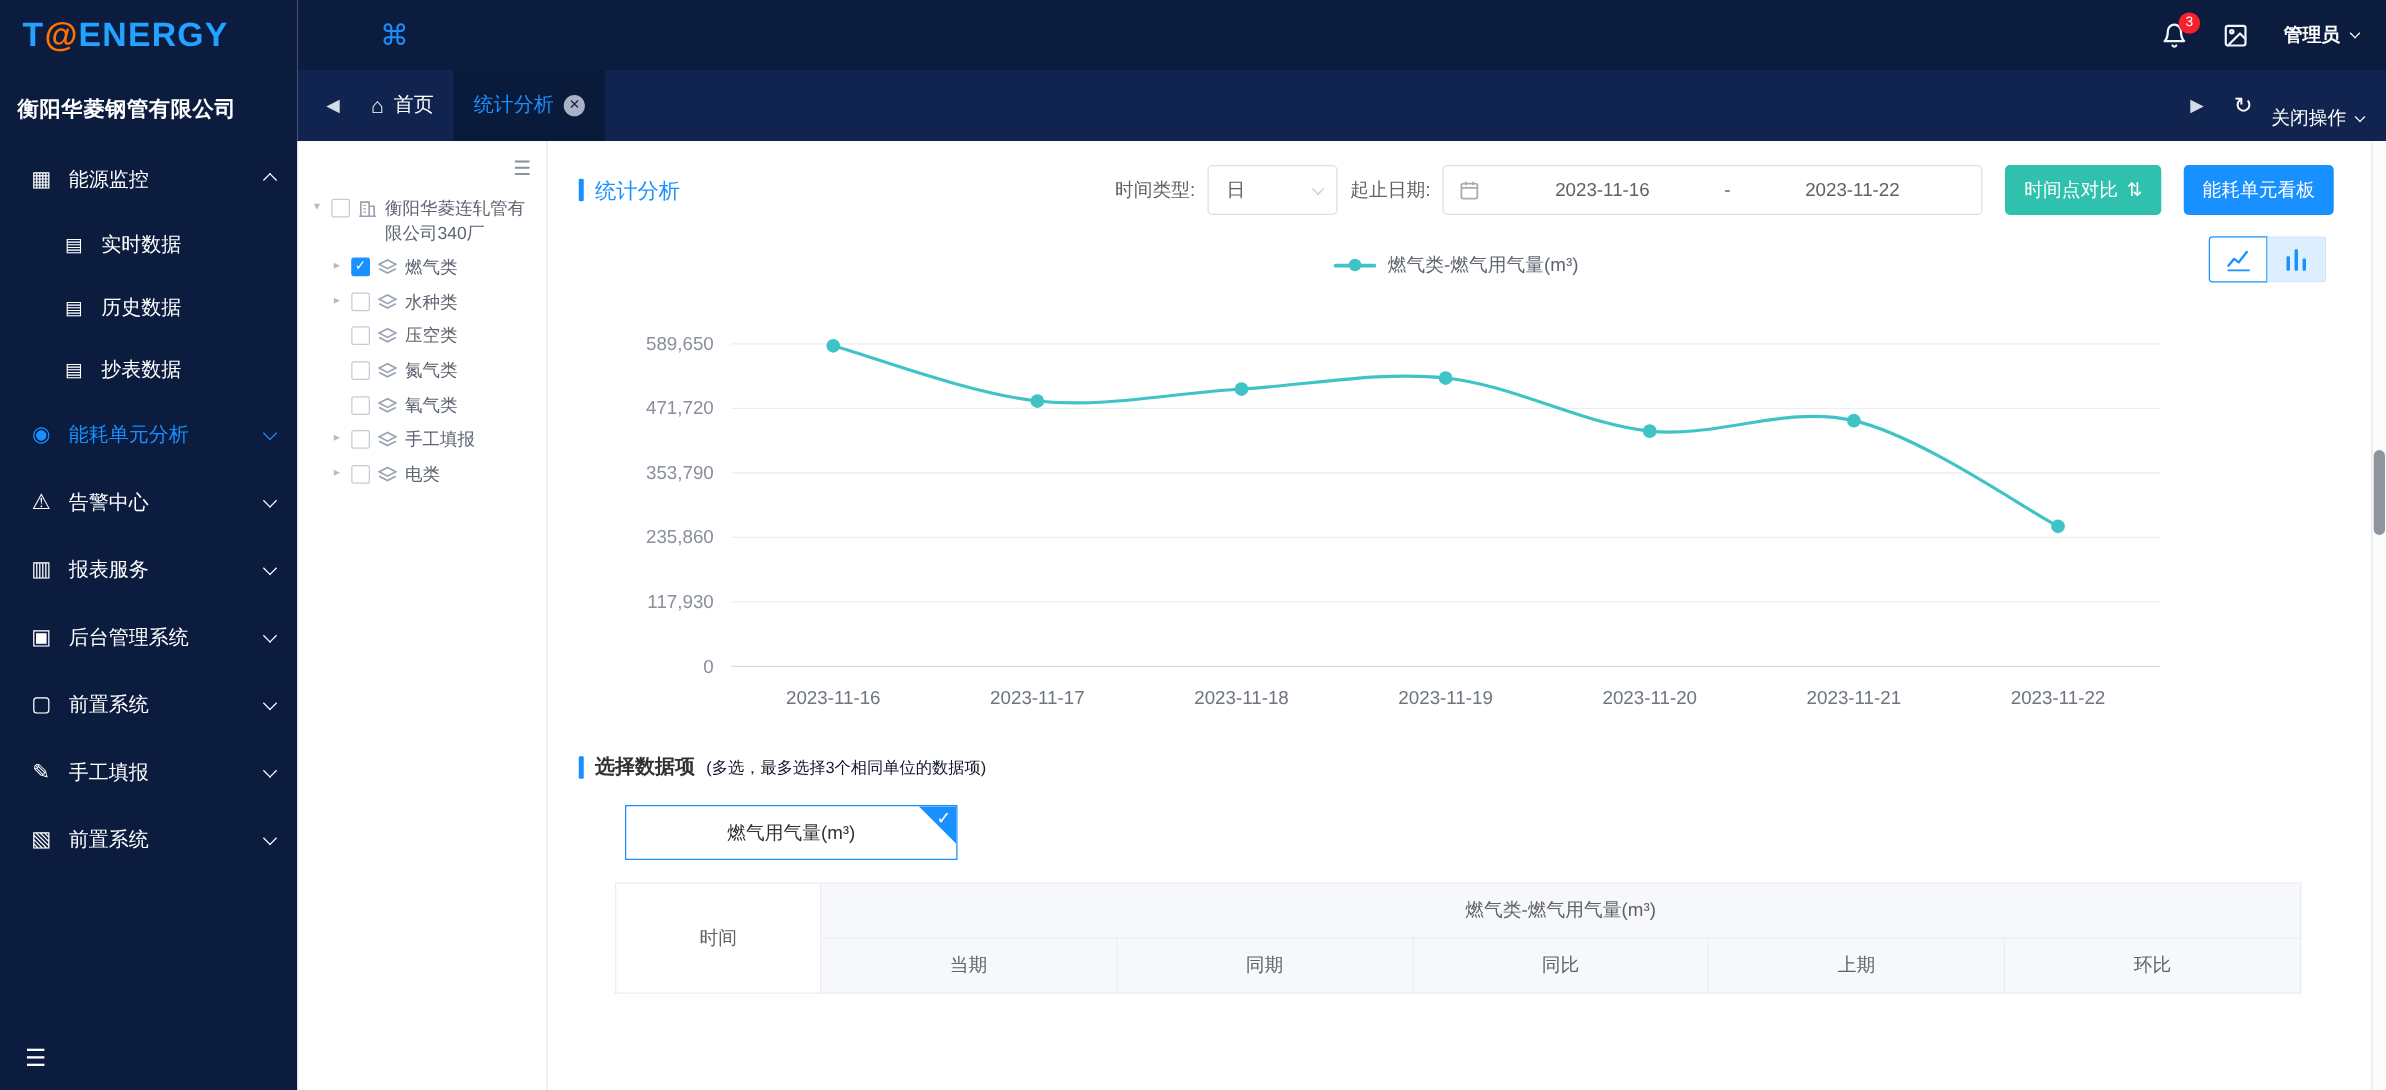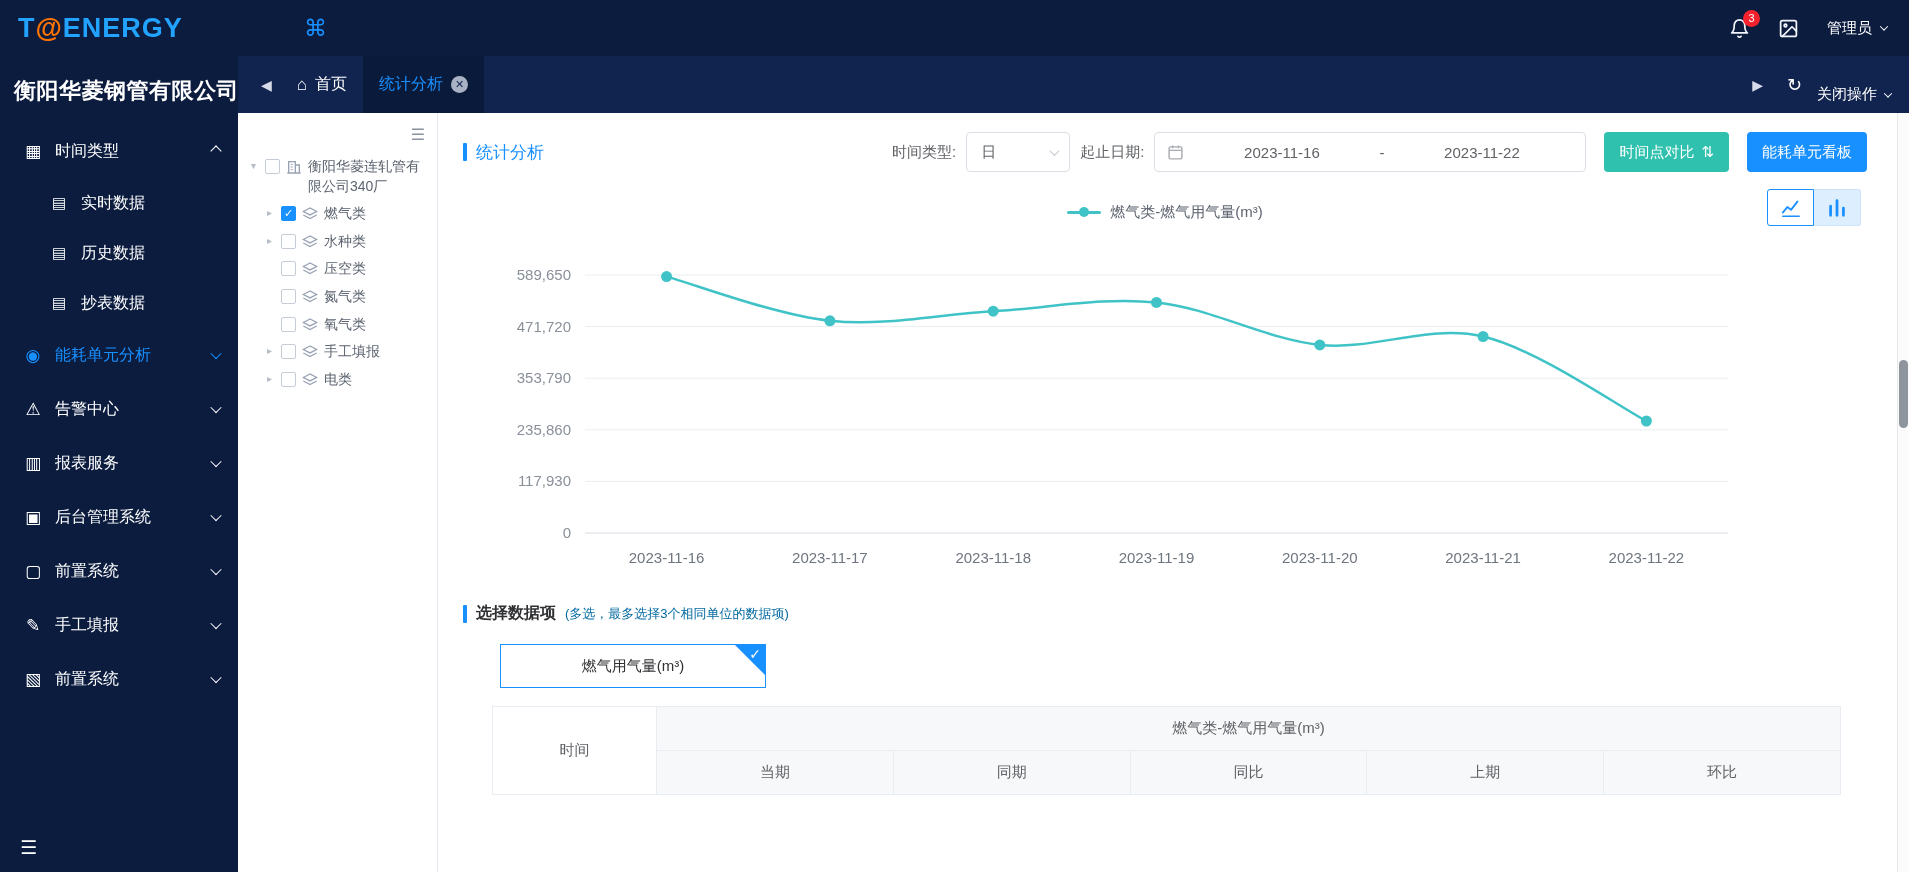--- a/index.html
+++ b/index.html
@@ -5,42 +5,42 @@
   * { margin:0; padding:0; box-sizing:border-box; }
   html,body { width:1909px; height:872px; overflow:hidden; }
   body { font-family:"Liberation Sans","DejaVu Sans",sans-serif; background:#f0f2f5; color:#303133; }
   .app { display:flex; height:100%; }
 
   
   .sidebar { width:238px; flex-shrink:0; background:#0b1c3f; color:#fff; display:flex; flex-direction:column; }
   .logo-row { height:56px; display:flex; align-items:center; padding-left:18px; font-size:27px; font-weight:bold; letter-spacing:1px; }
   .logo-t,.logo-rest { color:#21a3ff; }
   .logo-at { color:#ff7300; }
-  .company { font-size:22px; font-weight:bold; padding:20px 12px 6px 14px; letter-spacing:.5px; white-space:nowrap; }
+  .company { font-size:17px; font-weight:bold; padding:20px 12px 6px 14px; letter-spacing:.5px; white-space:nowrap; }
   .menu { flex:1; margin-top:12px; overflow:hidden; }
   .menu-item { height:54px; display:flex; align-items:center; padding:0 18px 0 22px; font-size:16px; color:#ffffff; cursor:pointer; }
   .menu-item.active { color:#1890ff; }
   .mi-icon { width:22px; margin-right:11px; font-size:17px; text-align:center; flex-shrink:0; }
   .mi-label { flex:1; white-space:nowrap; }
   .submenu-item { height:50px; display:flex; align-items:center; padding-left:48px; font-size:16px; color:#fff; cursor:pointer; }
   .submenu-item .mi-icon { font-size:15px; }
   .chev { display:inline-block; width:8px; height:8px; border-right:1.6px solid currentColor; border-bottom:1.6px solid currentColor; }
   .chev.down { transform:rotate(45deg) translate(-1px,-1px); }
   .chev.up { transform:rotate(-135deg); }
   .sidebar-bottom { height:50px; display:flex; align-items:center; padding-left:20px; font-size:19px; cursor:pointer; }
 
   
   .main-col { flex:1; display:flex; flex-direction:column; min-width:0; }
   .topbar { height:56px; background:#0b1c3f; display:flex; align-items:center; padding-right:22px; color:#e8edf7; }
   .apps-icon { color:#1890ff; font-size:23px; margin-left:66px; cursor:pointer; }
   .topbar-right { margin-left:auto; display:flex; align-items:center; gap:28px; }
   .icon-btn { position:relative; color:#f2f5fb; cursor:pointer; display:flex; align-items:center; }
   .svg-icon { width:21px; height:21px; stroke:currentColor; fill:none; stroke-width:2; stroke-linecap:round; stroke-linejoin:round; }
   .badge { position:absolute; top:-8px; right:-10px; background:#f5222d; color:#fff; border-radius:9px; min-width:17px; height:17px; font-size:11px; display:flex; align-items:center; justify-content:center; padding:0 4px; }
-  .user { display:flex; align-items:center; gap:9px; font-size:15px; color:#fff; cursor:pointer; }
+  .user { display:flex; align-items:center; gap:9px; font-size:15px; color:#fff; cursor:pointer;font-weight:bold; }
   .user .chev { width:6px; height:6px; }
 
   .tabbar { height:57px; background:#112450; display:flex; align-items:center; padding:0 18px 0 14px; color:#fff; }
   .tab-arrow { color:#d5dbe8; font-size:14px; padding:0 9px; cursor:pointer; }
   .tab { display:flex; align-items:center; gap:8px; height:57px; padding:0 16px; font-size:16px; cursor:pointer; }
   .tab.active { background:#0a1a3a; color:#1890ff; }
   .tab-home-icon { font-size:17px; }
   .tab-close { width:17px; height:17px; border-radius:50%; background:#a9b2c4; color:#112450; font-size:11px; line-height:1; display:flex; align-items:center; justify-content:center; cursor:pointer; }
   .tabbar-right { margin-left:auto; display:flex; align-items:center; gap:15px; font-size:15px; }
   .refresh-icon { font-size:18px; cursor:pointer; }
@@ -81,21 +81,21 @@
   .legend-marker::after { content:""; position:absolute; width:10px; height:10px; border-radius:50%; background:var(--line-color,#3fc3c6); left:12px; top:-4px; }
   .chart-toggle { position:absolute; right:6px; top:8px; display:flex; }
   .ct-btn { width:47px; height:37px; display:flex; align-items:center; justify-content:center; cursor:pointer; color:#1890ff; }
   .ct-btn .svg-icon { width:22px; height:22px; }
   .ct-btn.line { background:#fff; border:1px solid #1890ff; border-radius:3px 0 0 3px; }
   .ct-btn.bar { background:#ddeffe; border:1px solid #cfe3f8; border-left:none; border-radius:0 3px 3px 0; }
   .chart-wrap { height:340px; }
 
   .sec2 { display:flex; align-items:center; gap:9px; margin-top:18px; }
   .sec2 .t { font-size:16px; color:#303133; font-weight:bold; }
-  .hint { color:#0369a1; font-size:13px; }
+  .hint { color:#0f172a; font-size:13px; }
   .chip { position:relative; width:266px; height:44px; border:1px solid #1890ff; background:#fff; margin:20px 0 0 37px; display:flex; align-items:center; justify-content:center; font-size:15px; color:#303133; cursor:pointer; overflow:hidden; }
   .chip::before { content:""; position:absolute; top:0; right:0; border-top:30px solid #1890ff; border-left:30px solid transparent; }
   .chip-check { position:absolute; top:1px; right:4px; color:#fff; font-size:14px; z-index:2; }
 
   .export-row { display:flex; justify-content:flex-end; margin:24px 14px 0 29px; }
   .btn-export { height:37px; background:#4da3ff; padding:0 22px; margin-left:0; }
 
   .data-table { border-collapse:collapse; margin:18px 14px 0 29px; width:1349px; font-size:15px; color:#606266; table-layout:fixed; }
   .data-table th { border:1px solid #e9edf3; height:44px; font-weight:normal; background:#f7f8fa; text-align:center; }
   .data-table th.time-cell { width:164px; background:#fff; }
@@ -145,21 +145,21 @@
     <div class="logo-row">
       <span class="logo-t">T</span>
         <span class="logo-at">@</span>
         <span class="logo-rest">ENERGY</span>
     </div>
     <div class="company">衡阳华菱钢管有限公司</div>
 
     <nav class="menu">
       <div class="menu-item">
         <span class="mi-icon">▦</span>
-        <span class="mi-label">时间类型</span>
+        <span class="mi-label">能源监控</span>
         <span class="chev up"></span>
       </div>
       <div class="submenu-item">
         <span class="mi-icon">▤</span>
         <span class="mi-label">实时数据</span>
       </div>
       <div class="submenu-item">
         <span class="mi-icon">▤</span>
         <span class="mi-label">历史数据</span>
       </div>

